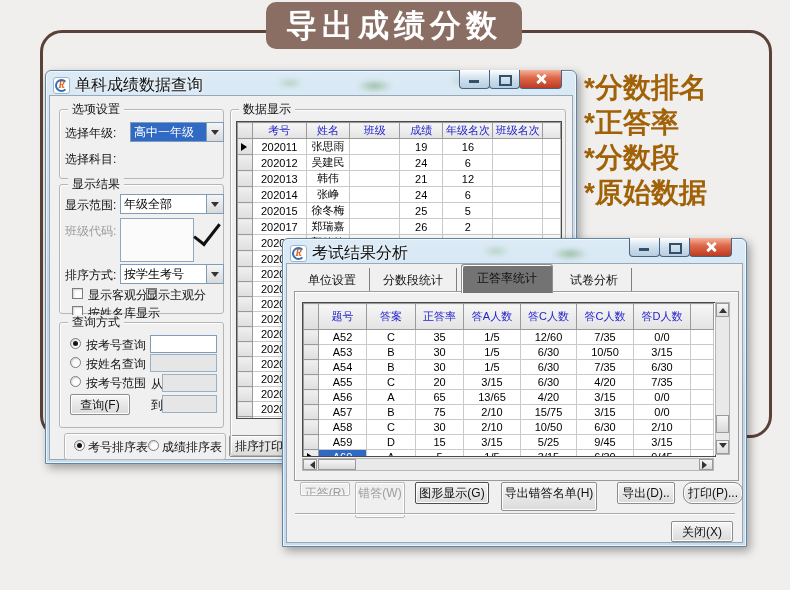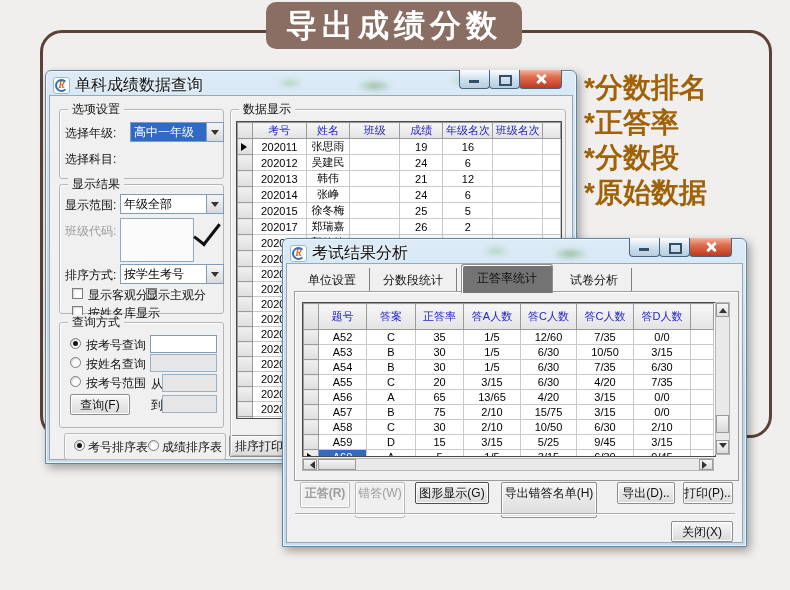--- a/index.html
+++ b/index.html
@@ -572,22 +572,22 @@
     <div class="sb" style="left:15px;top:194px;width:412px;height:13px;">
       <div class="sbtn" style="left:0;top:0;width:14px;height:11px;">
           <span class="tri-l" style="margin-right:0;"></span>
         </div>
       <div class="thumb" style="left:15px;top:0;width:38px;height:11px;"></div>
       <div class="sbtn" style="right:0;top:0;width:14px;height:11px;">
           <span class="tri-r" style="margin-left:0;"></span>
         </div>
     </div>
 
-    <div class="btn dis" style="left:13px;top:218px;width:50px;height:26px;font-weight:bold;">正答(R)</div>
+    <div class="btn dis" style="left:13px;top:218px;width:50px;height:14px;">正答(R)</div>
     <div class="btn dis" style="left:68px;top:218px;width:50px;height:36px;">错答(W)</div>
     <div class="btn strong" style="left:128px;top:218px;width:74px;height:22px;">图形显示(G)</div>
-    <div class="btn" style="left:214px;top:218px;width:96px;height:36px;">导出错答名单(H)</div>
+    <div class="btn" style="left:214px;top:218px;width:96px;height:29px;">导出错答名单(H)</div>
     <div class="btn" style="left:330px;top:218px;width:58px;height:22px;">导出(D)..</div>
-    <div class="btn" style="left:396px;top:218px;width:50px;height:22px;">打印(P)...</div>
+    <div class="btn" style="left:396px;top:218px;width:60px;height:22px;border-radius:9px;">打印(P)...</div>
     <div class="etchline" style="left:8px;top:249px;width:440px;"></div>
     <div class="btn" style="left:384px;top:257px;width:62px;height:21px;">关闭(X)</div>
   </div>
 </div>
 
 </body></html>

